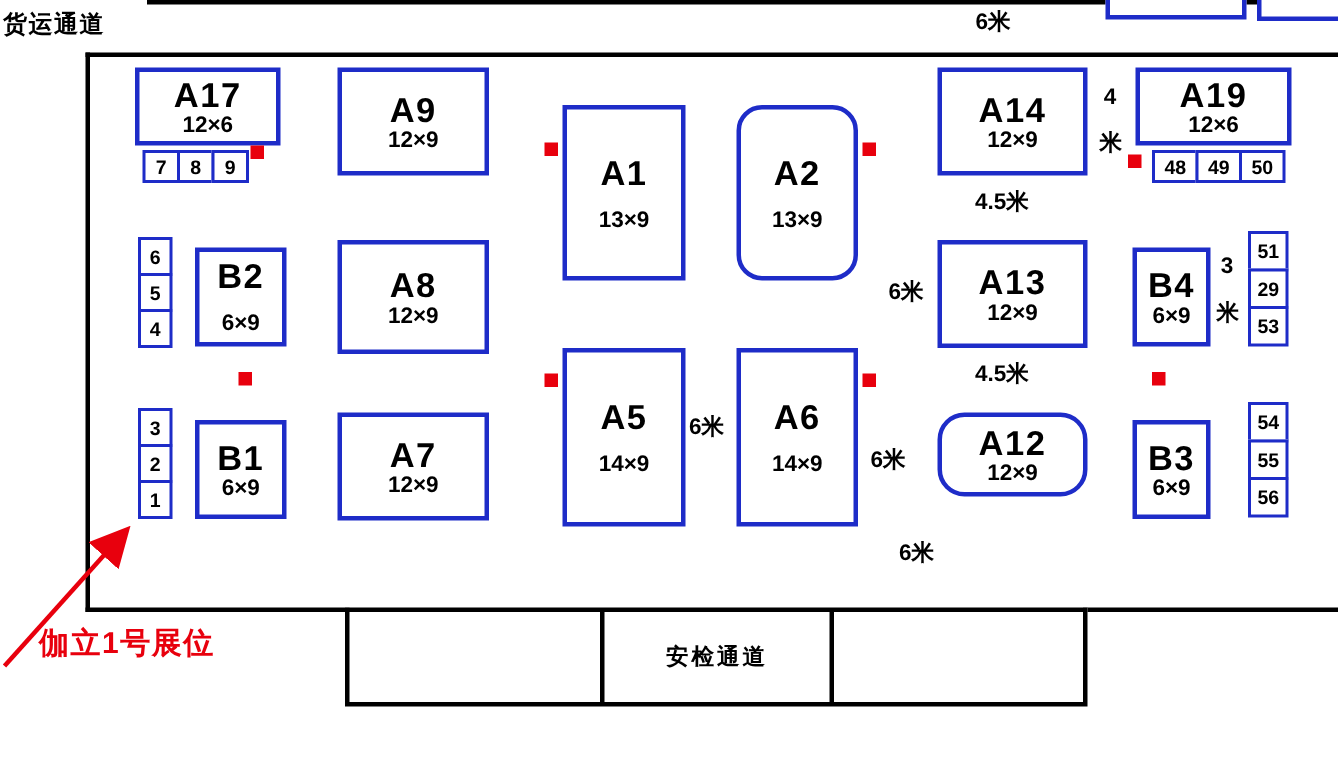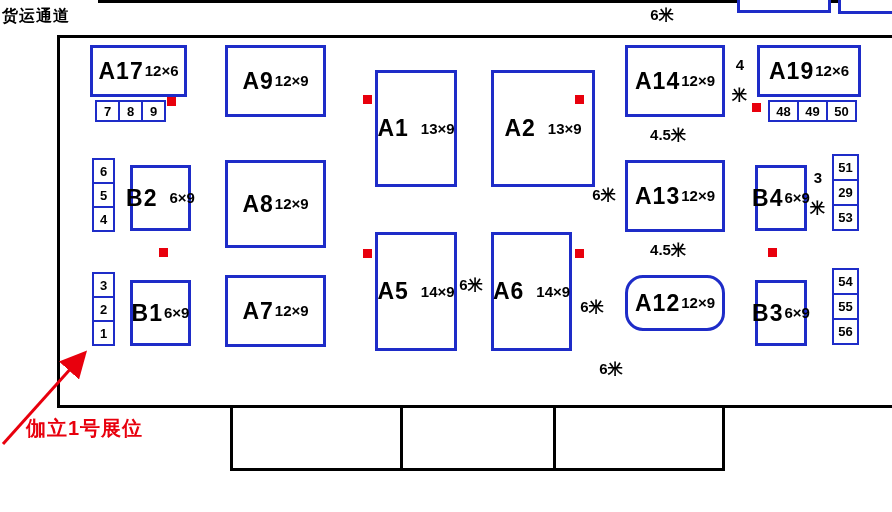--- a/index.html
+++ b/index.html
@@ -31,21 +31,21 @@
   .corridor .divider.d1 { left: 167px; }
   .corridor .divider.d2 { left: 320px; }
   .corridor .security-label {
     position: absolute; left: 170px; width: 150px; top: 50%;
     transform: translateY(-50%); text-align: center;
     font-weight: bold; font-size: 15px; letter-spacing: 2px;
   }
 
   .booth {
     position: absolute; border: 3px solid var(--blue); background: #fff;
-    display: flex; flex-direction: row; align-items: center; justify-content: center;
+    display: flex; flex-direction: column; align-items: center; justify-content: center;
     font-weight: bold; color: #000; gap: 1px; line-height: 1.05;
   }
   .booth.tall { gap: 12px; }
   .booth .bn { font-size: 23px; letter-spacing: 1px; }
   .booth .bs { font-size: 15px; }
 
   .sub {
     position: absolute; border: 2px solid var(--blue); background: #fff;
     display: flex; align-items: center; justify-content: center;
     font-weight: bold; font-size: 13px; color: #000;
@@ -72,20 +72,21 @@
   <div class="label freight">货运通道</div>
 
   <div class="wall" style="left:57px; top:35px; width:835px; height:3px;"></div>
   <div class="wall" style="left:57px; top:35px; width:3px; height:373px;"></div>
   <div class="wall" style="left:57px; top:405px; width:176px; height:3px;"></div>
   <div class="wall" style="left:722px; top:405px; width:170px; height:3px;"></div>
 
   <div class="corridor">
     <div class="divider d1"></div>
     <div class="divider d2"></div>
+    <div class="security-label">安检通道</div>
   </div>
 
 
   <div id="booths-layer">
       <div class="partial" style="left: 737px; top: -20px; width: 94px; height: 33px;"></div>
       <div class="partial" style="left: 838px; top: -18px; width: 58px; height: 32px;"></div>
       <div class="booth" style="left: 90px; top: 45px; width: 97px; height: 52px;">
         <div class="bn">A17</div>
         <div class="bs">12×6</div>
       </div>
@@ -98,29 +99,29 @@
         <div class="bs">12×9</div>
       </div>
       <div class="booth" style="left: 757px; top: 45px; width: 104px; height: 52px;">
         <div class="bn">A19</div>
         <div class="bs">12×6</div>
       </div>
       <div class="booth tall" style="left: 375px; top: 70px; width: 82px; height: 117px;">
         <div class="bn">A1</div>
         <div class="bs">13×9</div>
       </div>
-      <div class="booth tall" style="left: 491px; top: 70px; width: 104px; height: 117px;">
+      <div class="booth tall" style="left: 491px; top: 70px; width: 81px; height: 117px; border-radius: 17px;">
         <div class="bn">A2</div>
         <div class="bs">13×9</div>
       </div>
       <div class="booth" style="left: 130px; top: 165px; width: 61px; height: 66px; gap: 12px;">
         <div class="bn">B2</div>
         <div class="bs">6×9</div>
       </div>
-      <div class="booth" style="left: 225px; top: 160px; width: 101px; height: 88px;">
+      <div class="booth" style="left: 225px; top: 160px; width: 101px; height: 76px;">
         <div class="bn">A8</div>
         <div class="bs">12×9</div>
       </div>
       <div class="booth" style="left: 625px; top: 160px; width: 100px; height: 72px;">
         <div class="bn">A13</div>
         <div class="bs">12×9</div>
       </div>
       <div class="booth" style="left: 755px; top: 165px; width: 52px; height: 66px;">
         <div class="bn">B4</div>
         <div class="bs">6×9</div>

